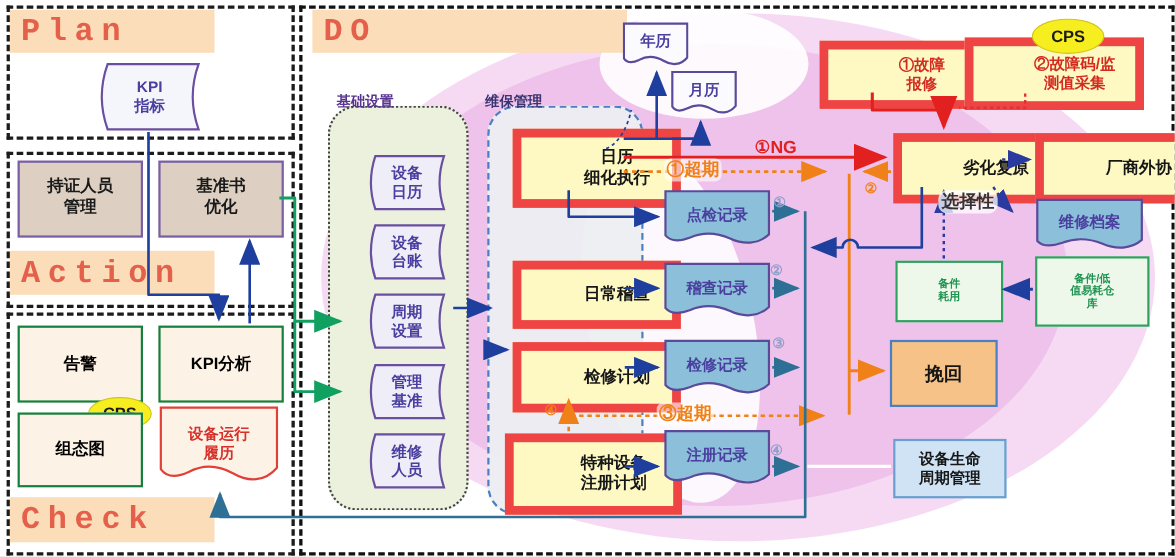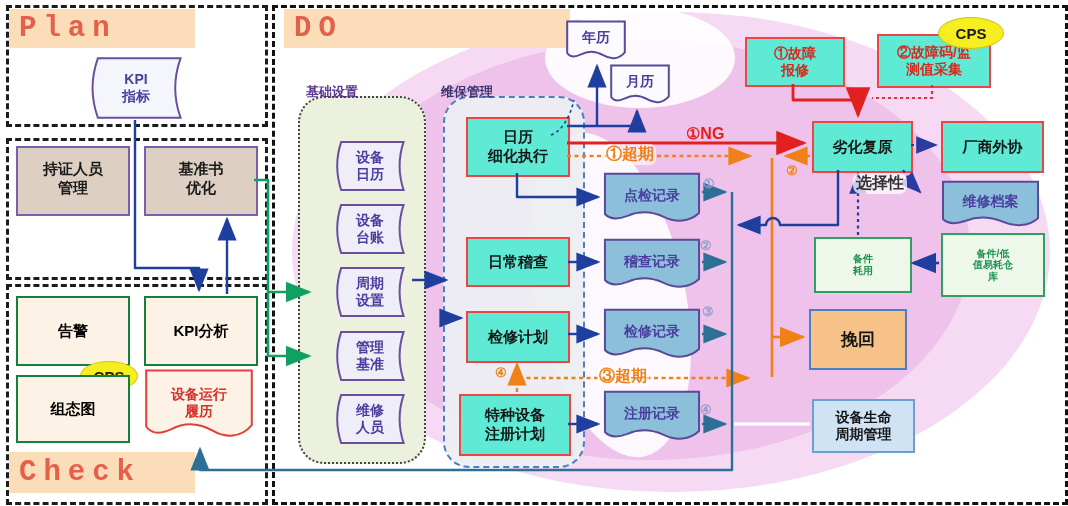--- a/index.html
+++ b/index.html
@@ -7,21 +7,21 @@
          font-family:"Liberation Sans",sans-serif;}
   .abs{position:absolute;}
   .region{position:absolute;border:3px dashed #1c1c1c;background:transparent;}
   .banner{position:absolute;background:#fbddb9;color:#e4604a;
           font-family:"Liberation Mono",monospace;font-weight:bold;font-size:29px;
           letter-spacing:7px;display:flex;align-items:center;padding-left:10px;}
   .cont{position:absolute;border-radius:26px;}
   .cont-lbl{position:absolute;font-weight:bold;font-size:13px;}
   .box{position:absolute;display:flex;align-items:center;justify-content:center;
        text-align:center;white-space:pre-line;font-weight:bold;font-size:15px;line-height:1.25;}
-  .blue-box{background:#5eead4;border:2px solid #ef4444;color:#161616;}
+  .blue-box{background:#fef9c3;border:8px solid #ef4444;color:#161616;padding-left:37px;}
   .blue-box.red-t{color:#d42a20;font-size:14px;}
   .check-box{background:#fdf2e6;border:2px solid #15803d;color:#000000;}
   .green-box{background:#eef8ea;border:2px solid #2ea060;color:#1e9350;font-size:10px;}
   .tan-box{background:#ddd0c2;border:2px solid #7a5fa8;color:#1a1a1a;font-family:Liberation Mono, monospace;}
   .orange-box{background:#f6c287;border:2px solid #4a7fc0;color:#161616;}
   .lblue-box{background:#cfe3f5;border:2px solid #6a9fd0;color:#161616;font-size:14px;}
   .shape{position:absolute;}
   .shape>svg{position:absolute;left:0;top:0;width:100%;height:100%;}
   .shape>.txt{position:absolute;left:0;top:0;right:0;bottom:0;display:flex;align-items:center;
        justify-content:center;text-align:center;white-space:pre-line;font-weight:bold;
@@ -53,20 +53,23 @@
   <div class="region" style="left:6px;top:138px;width:256px;height:136px;"></div>
   <div class="region" style="left:6px;top:284px;width:256px;height:215px;"></div>
   <div class="region" style="left:272px;top:5px;width:790px;height:494px;border-color:#111;"></div>
 
   <div class="banner" style="left:9px;top:9px;width:176px;height:39px;">
     <span>Plan</span>
     </div>
   <div class="banner" style="left:284px;top:9px;width:276px;height:39px;">
     <span>DO</span>
     </div>
+  <div class="banner" style="left:9px;top:228px;width:176px;height:40px;">
+    <span>Action</span>
+    </div>
   <div class="banner" style="left:9px;top:452px;width:176px;height:41px;">
     <span>Check</span>
     </div>
 
   <div class="shape" style="left:83px;top:56px;width:106px;height:64px;">
     <svg viewBox="0 0 100 54" preserveAspectRatio="none">
         <path d="M14,2 H92 Q82,27 92,52 H14 Q4,27 14,2 Z" fill="#f4f6fc" stroke="#6a4fa0" stroke-width="2" vector-effect="non-scaling-stroke"></path>
       </svg>
     <div class="txt purple-t">KPI
 指标</div>

